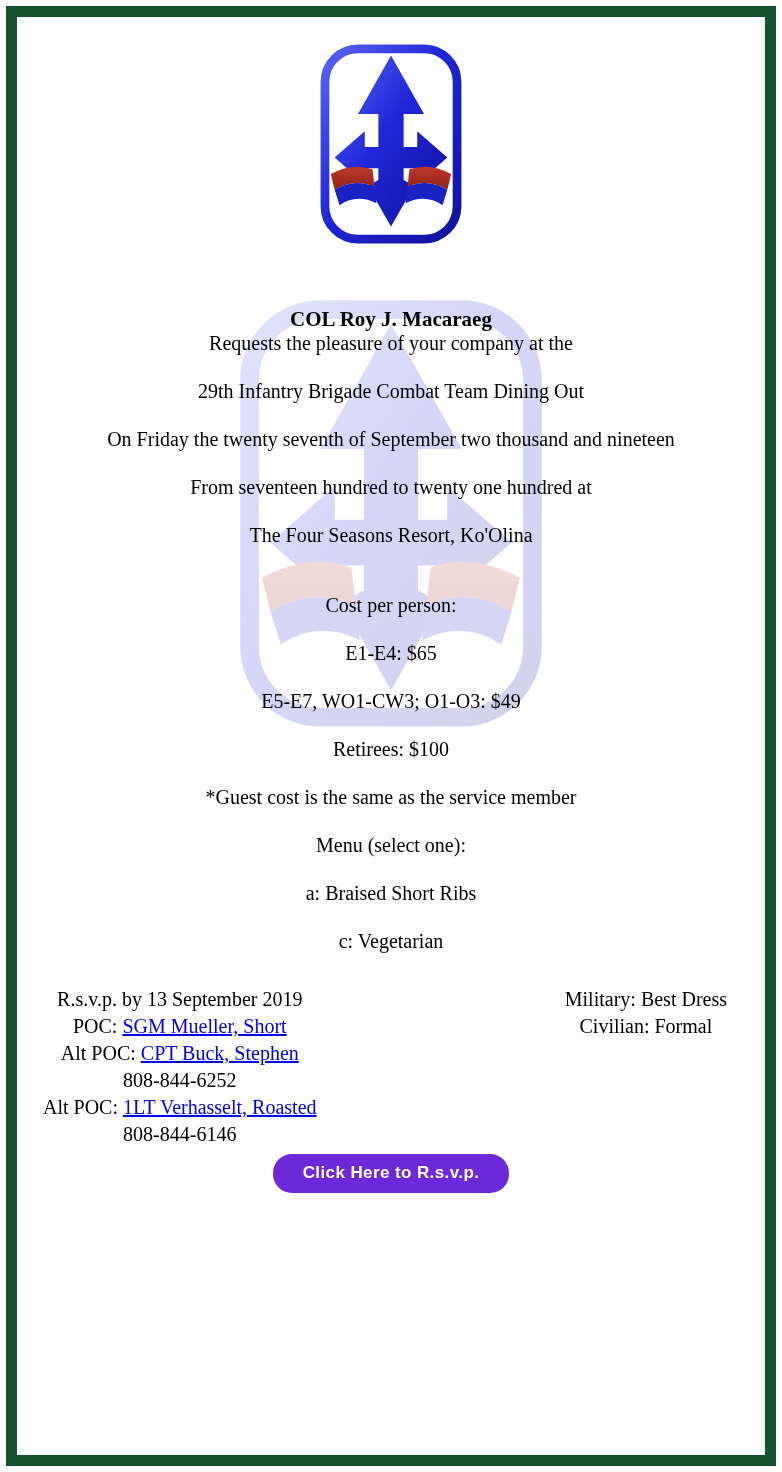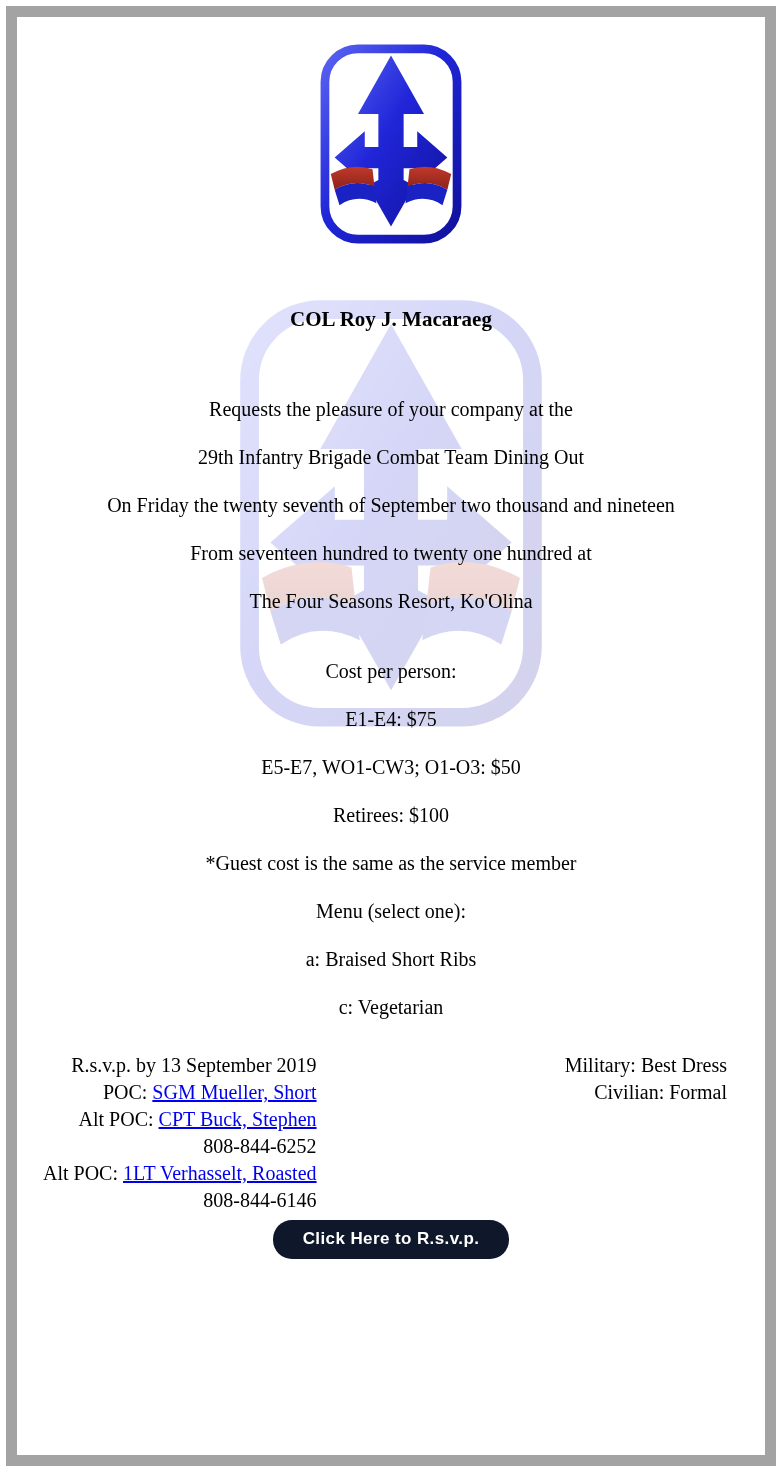--- a/index.html
+++ b/index.html
@@ -10,21 +10,21 @@
   body {
     width: 782px;
     height: 1472px;
     overflow: hidden;
     font-family: "Liberation Serif", serif;
     color: #000000;
   }
   .frame {
     position: absolute;
     top: 6px; left: 6px; right: 6px; bottom: 6px;
-    border: 11px solid #a3a3a3;
+    border: 11px solid #14532d;
   }
   .watermark {
     position: absolute;
     top: 278px;
     left: 50%;
     margin-left: -156px;
     width: 312px;
     opacity: 0.18;
     z-index: 0;
     pointer-events: none;
@@ -35,49 +35,49 @@
     text-align: center;
   }
   .emblem-top {
     margin-top: 25px;
   }
   .host-name {
     margin: 61px 0 0 0;
     font-size: 21px;
     font-weight: bold;
   }
-  .inv-block { margin-top: 66px; }
+  .inv-block { }
   .content p.line {
     margin: 0 0 25px 0;
     font-size: 20px;
     line-height: 23px;
   }
   p.cost-head { margin-top: 47px !important; }
   .footer {
     display: flex;
     justify-content: space-between;
     align-items: flex-start;
     margin-top: 33px;
     padding: 0 38px 0 26px;
-    text-align: right;
+    text-align: center;
     font-size: 20px;
     line-height: 27px;
   }
   .footer a {
     color: #0000ee;
     text-decoration: underline;
     cursor: pointer;
   }
   .button-row {
     text-align: center;
     margin-top: 6px;
   }
   .rsvp-btn {
     display: inline-block;
-    background: #0f172a;
+    background: #6d28d9;
     color: #ffffff;
     font-family: "Liberation Sans", sans-serif;
     font-weight: bold;
     font-size: 17px;
     letter-spacing: 0.4px;
     padding: 9px 30px 10px 30px;
     border-radius: 19px;
     text-decoration: none;
     cursor: pointer;
   }
@@ -125,22 +125,22 @@
     <div class="inv-block">
       <p class="line">Requests the pleasure of your company at the</p>
       <p class="line">29th Infantry Brigade Combat Team Dining Out</p>
       <p class="line">On Friday the twenty seventh of September two thousand and nineteen</p>
       <p class="line">From seventeen hundred to twenty one hundred at</p>
       <p class="line">The Four Seasons Resort, Ko'Olina</p>
     </div>
 
     <div>
       <p class="line cost-head">Cost per person:</p>
-      <p class="line">E1-E4: $75</p>
-      <p class="line">E5-E7, WO1-CW3; O1-O3: $50</p>
+      <p class="line">E1-E4: $65</p>
+      <p class="line">E5-E7, WO1-CW3; O1-O3: $49</p>
       <p class="line">Retirees: $100</p>
       <p class="line">*Guest cost is the same as the service member</p>
     </div>
 
     <div>
       <p class="line">Menu (select one):</p>
       <p class="line">a: Braised Short Ribs</p>
       <p class="line">c: Vegetarian</p>
     </div>
 

